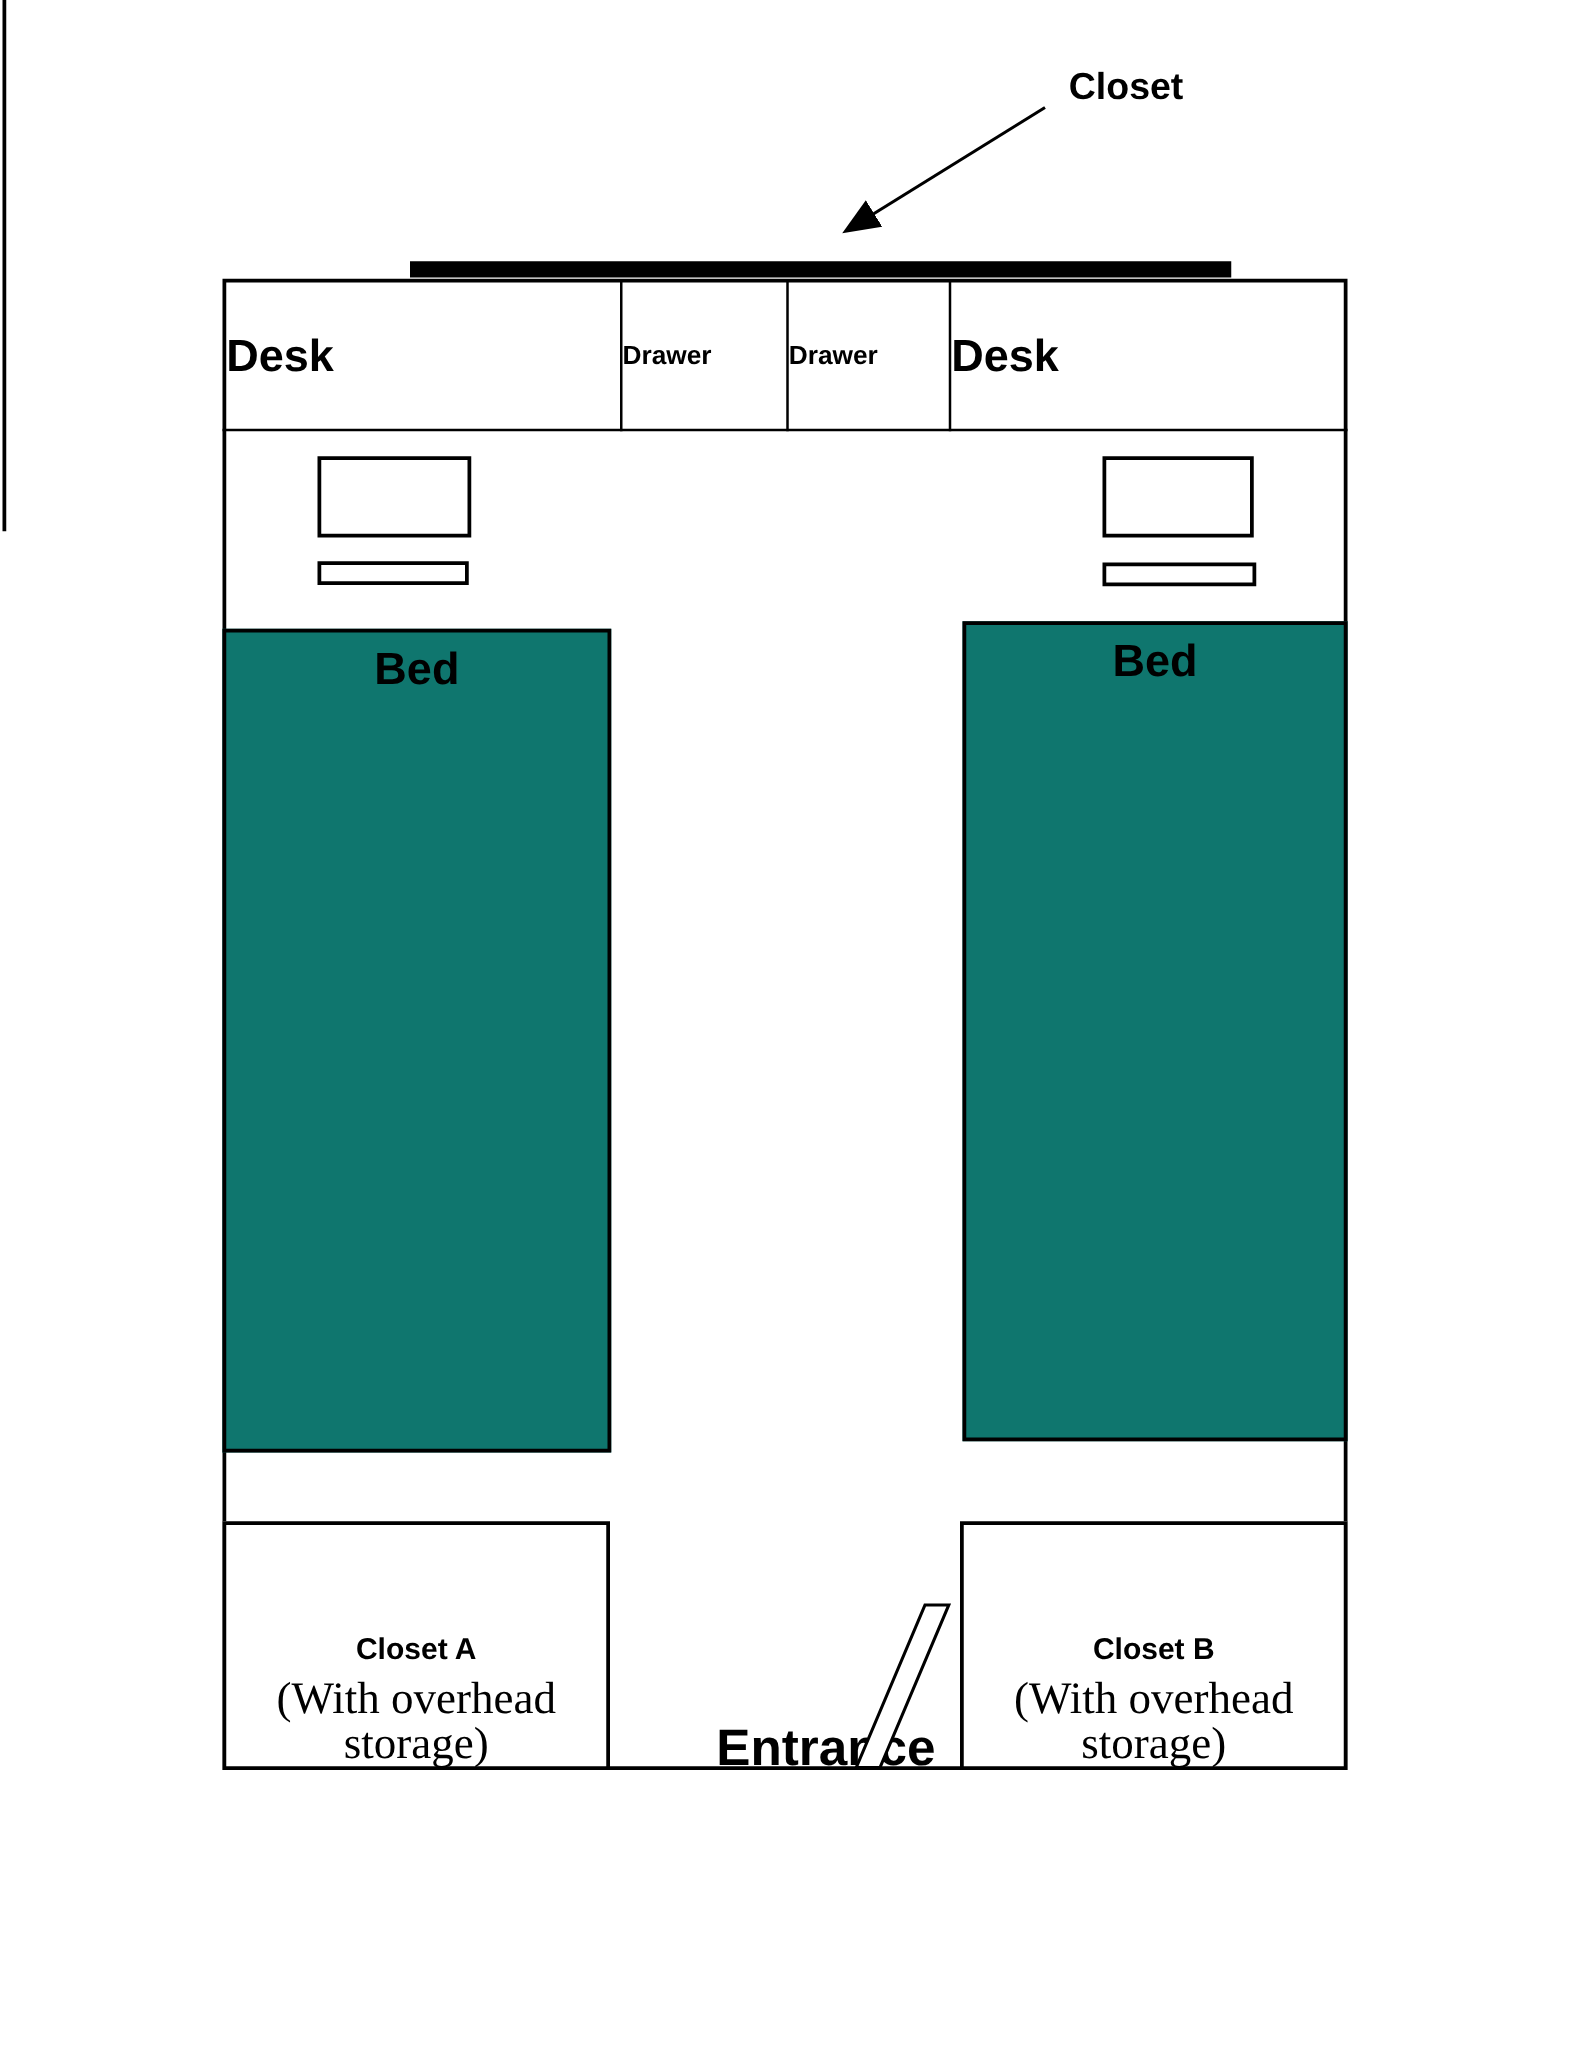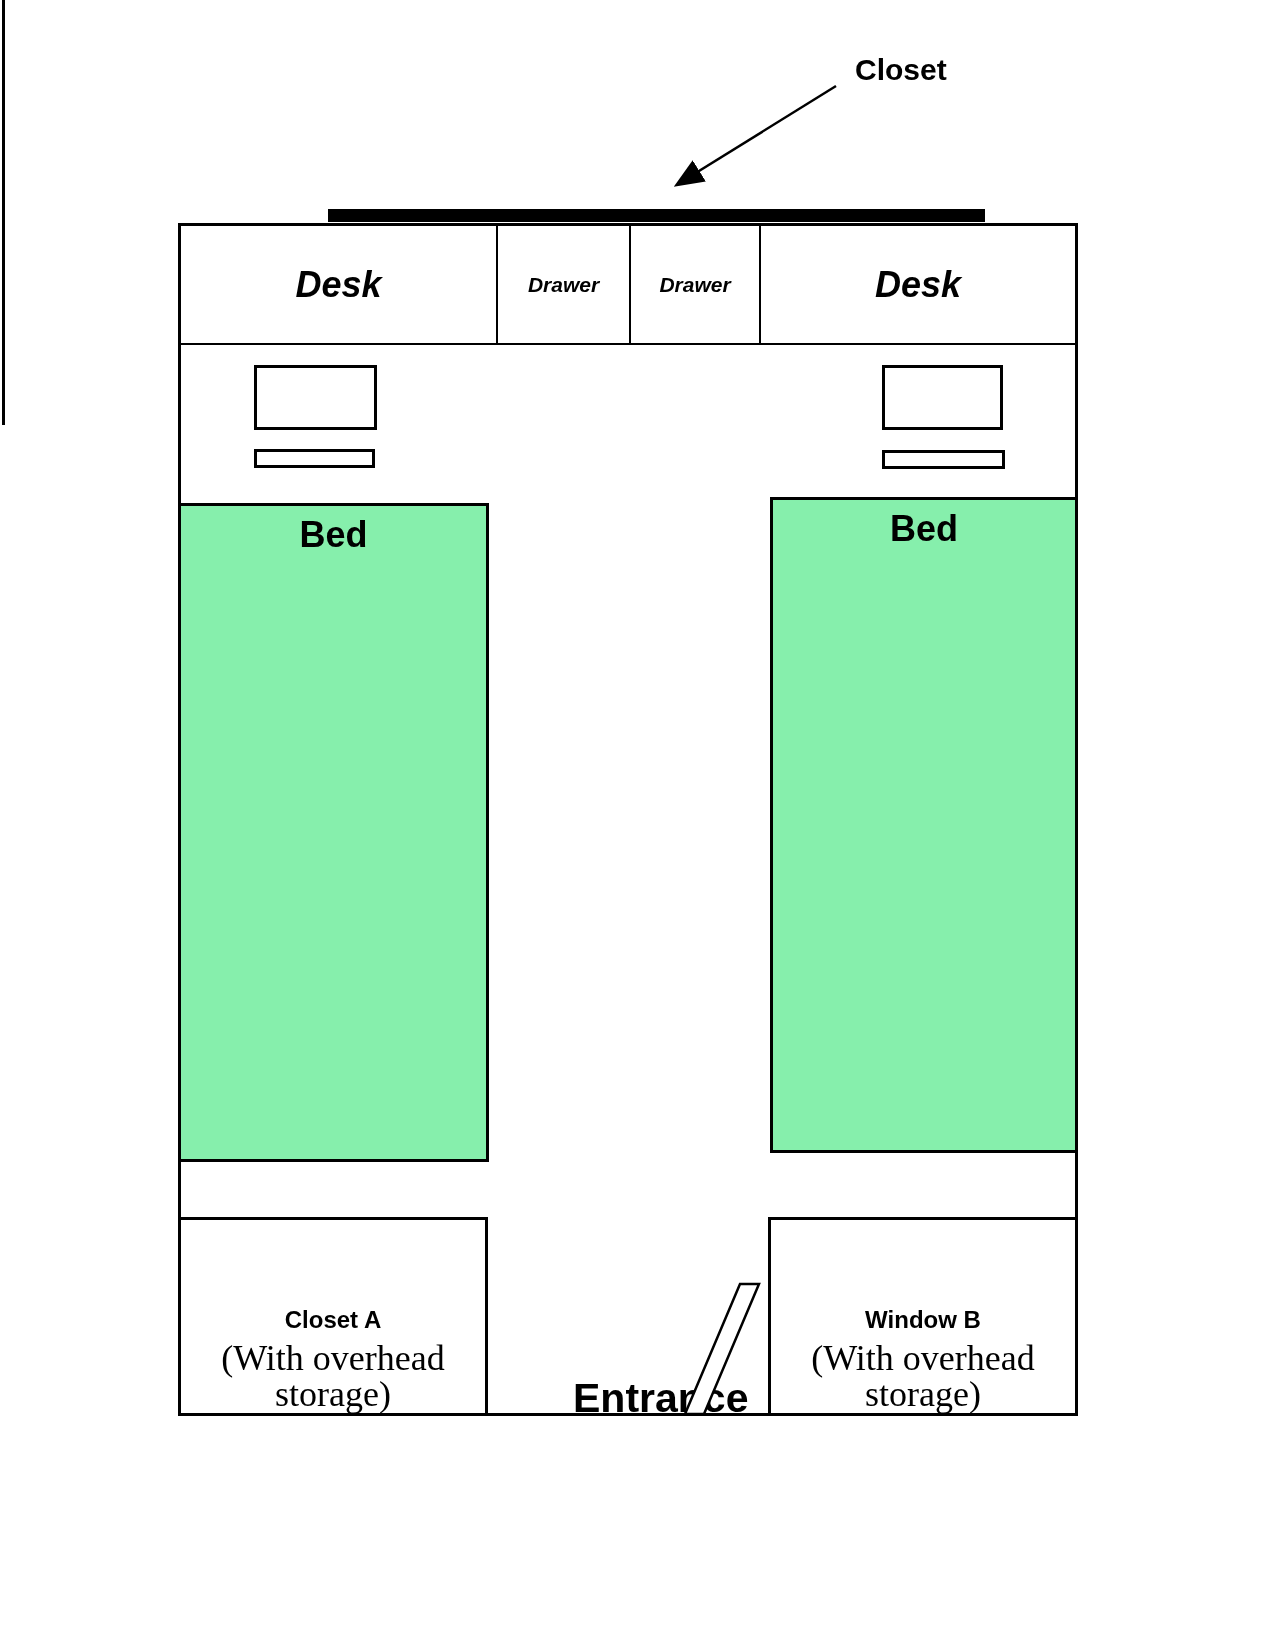--- a/index.html
+++ b/index.html
@@ -51,44 +51,43 @@
 
   
   .h-line { background: #000; height: 2px; }
   .v-line { background: #000; width: 2px; }
   #desk-row-bottom { left: 178px; top: 343px; width: 900px; }
   #desk-divider-1 { left: 496px; top: 225px; height: 120px; }
   #desk-divider-2 { left: 629px; top: 225px; height: 120px; }
   #desk-divider-3 { left: 759px; top: 225px; height: 120px; }
 
   .cell {
-    display: flex; align-items: center; justify-content: center;
+    display: flex; align-items: center; justify-content: flex-start;
     text-align: center;
-    font-style: italic;
   }
   .desk-label { font-size: 36px; font-weight: bold; }
   .drawer-label { font-size: 21px; font-weight: bold; border-radius: 21px; }
 
   #desk-left-cell  { left: 181px; top: 226px; width: 315px; height: 117px; }
   #drawer-left-cell  { left: 498px; top: 226px; width: 131px; height: 117px; }
   #drawer-right-cell { left: 631px; top: 226px; width: 128px; height: 117px; }
   #desk-right-cell { left: 761px; top: 226px; width: 314px; height: 117px; }
 
   
   .furn {
     border: 3px solid #000; box-sizing: border-box; background: #fff;
   }
   #chair-a-seat { left: 254px; top: 365px; width: 123px; height: 65px; }
   #chair-a-back { left: 254px; top: 449px; width: 121px; height: 19px; }
   #chair-b-seat { left: 882px; top: 365px; width: 121px; height: 65px; }
   #chair-b-back { left: 882px; top: 450px; width: 123px; height: 19px; }
 
   
   .bed {
-    border: 3px solid #000; box-sizing: border-box; background: #86efac;
+    border: 3px solid #000; box-sizing: border-box; background: #0f766e;
     text-align: center; font-size: 36px; font-weight: bold;
     padding-top: 8px;
   }
   #bed-a { left: 178px; top: 503px; width: 311px; height: 659px; }
   #bed-b { left: 770px; top: 497px; width: 308px; height: 656px; }
 
   
   .closet {
     border: 3px solid #000; box-sizing: border-box; background: #fff;
     text-align: center;
@@ -157,21 +156,21 @@
   </div>
   <div class="abs bed" id="bed-b">
     <span>Bed</span>
   </div>
 
   <div class="abs closet" id="closet-a">
     <div class="closet-title">Closet A</div>
     <div class="closet-subtitle">(With overhead storage)</div>
   </div>
   <div class="abs closet" id="closet-b">
-    <div class="closet-title">Window B</div>
+    <div class="closet-title">Closet B</div>
     <div class="closet-subtitle">(With overhead storage)</div>
   </div>
 
   <div class="abs" id="entrance-label">Entrance</div>
 
   <svg class="abs" id="overlay" viewBox="0 0 1275 1650" xmlns="http://www.w3.org/2000/svg">
     <defs>
       <marker id="arrowhead" markerWidth="12" markerHeight="10" refX="10" refY="5" orient="auto">
         <polygon points="0,0 12,5 0,10" fill="#000"></polygon>
       </marker>

